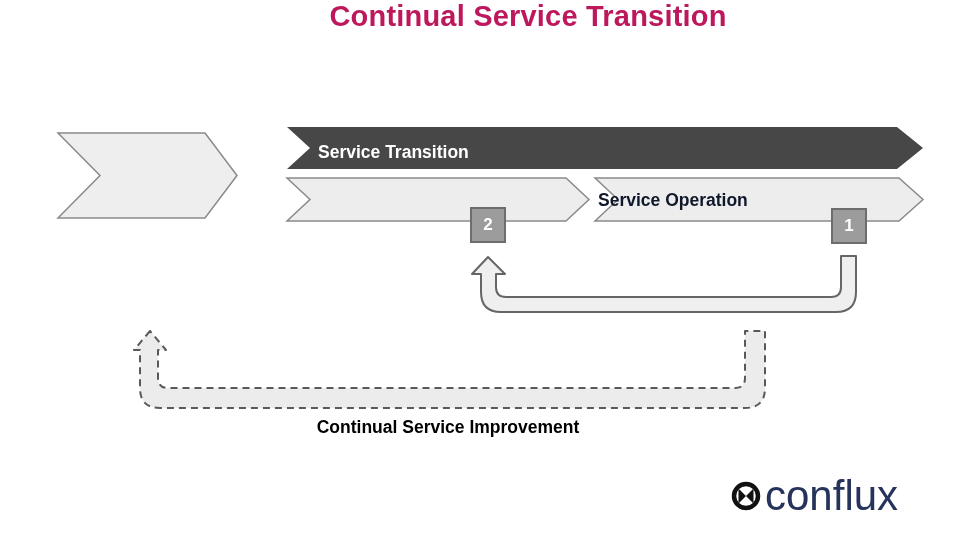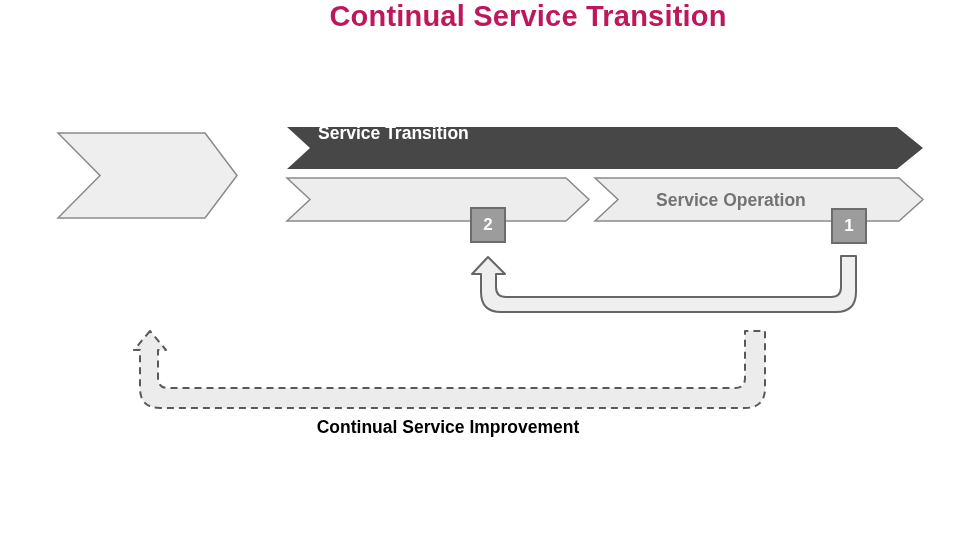--- a/index.html
+++ b/index.html
@@ -17,23 +17,23 @@
     left: 0; top: 46; width: 960px;
     text-align: center;
     font-size: 29px; font-weight: 700; color: #be185d;
     letter-spacing: 0.2px;
     margin-left: 48px;
   }
   #strategy-label {
     left: 107px; top: 152px; width: 100px;
     font-size: 17.5px; line-height: 26px; color: #1a1a1a;
   }
-  #transition-label { left: 318px; top: 123px; font-size: 17.5px; color: #ffffff; }
+  #transition-label { left: 318px; top: 142px; font-size: 17.5px; color: #ffffff; }
   #design-label { left: 318px; top: 190px; font-size: 17.5px; color: #1a1a1a; }
-  #operation-label { left: 656px; top: 190px; font-size: 17.5px; color: #737373; }
+  #operation-label { left: 598px; top: 190px; font-size: 17.5px; color: #0f172a; }
   .badge {
     position: absolute;
     width: 36px; height: 36px; box-sizing: border-box;
     background: #9c9c9c; border: 2px solid #6d6d6d;
     color: #ffffff; font-weight: 700; font-size: 17px;
     display: flex; align-items: center; justify-content: center;
   }
   #badge-design { left: 470px; top: 207px; }
   #badge-operation { left: 831px; top: 208px; }
   #csi-label {
@@ -76,14 +76,21 @@
 
 
   <div id="operation-label" class="label">Service Operation</div>
 
   <div id="badge-design" class="badge">2</div>
 
   <div id="badge-operation" class="badge">1</div>
 
   <div id="csi-label" class="label">Continual Service Improvement</div>
 
+  <div id="logo">
+    <svg width="30" height="30" viewBox="0 0 30 30">
+      <circle cx="15" cy="15" r="12" fill="none" stroke-width="4.5" stroke="#111111"></circle>
+      <path d="M7.5,7.5 L15,15 L7.5,22.5 Z M22.5,7.5 L15,15 L22.5,22.5 Z" fill="#111111"></path>
+    </svg>
+    <span id="logo-text">conflux</span>
+  </div>
 
 </div>
 
 </body></html>

